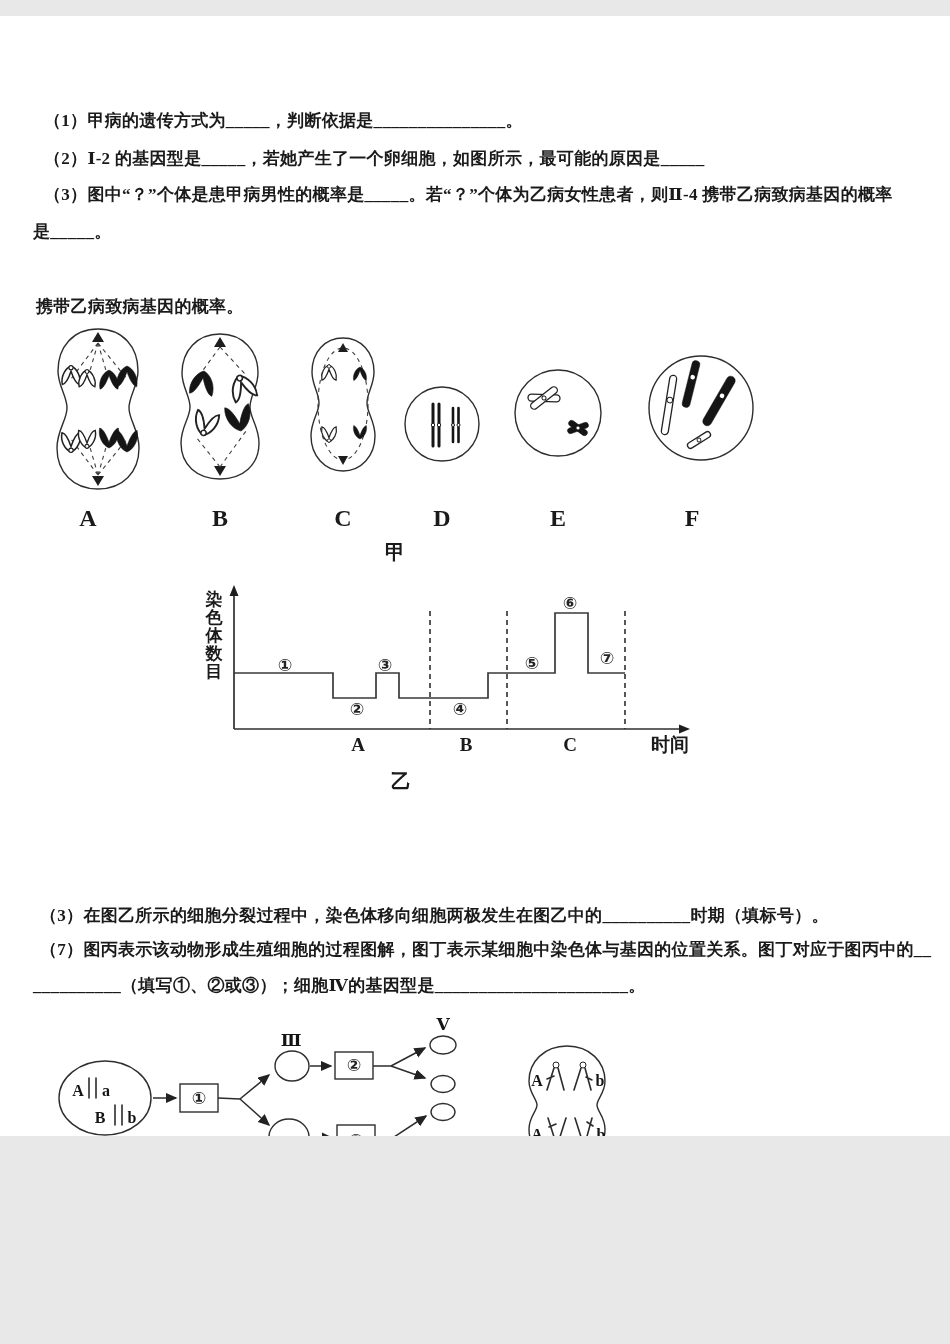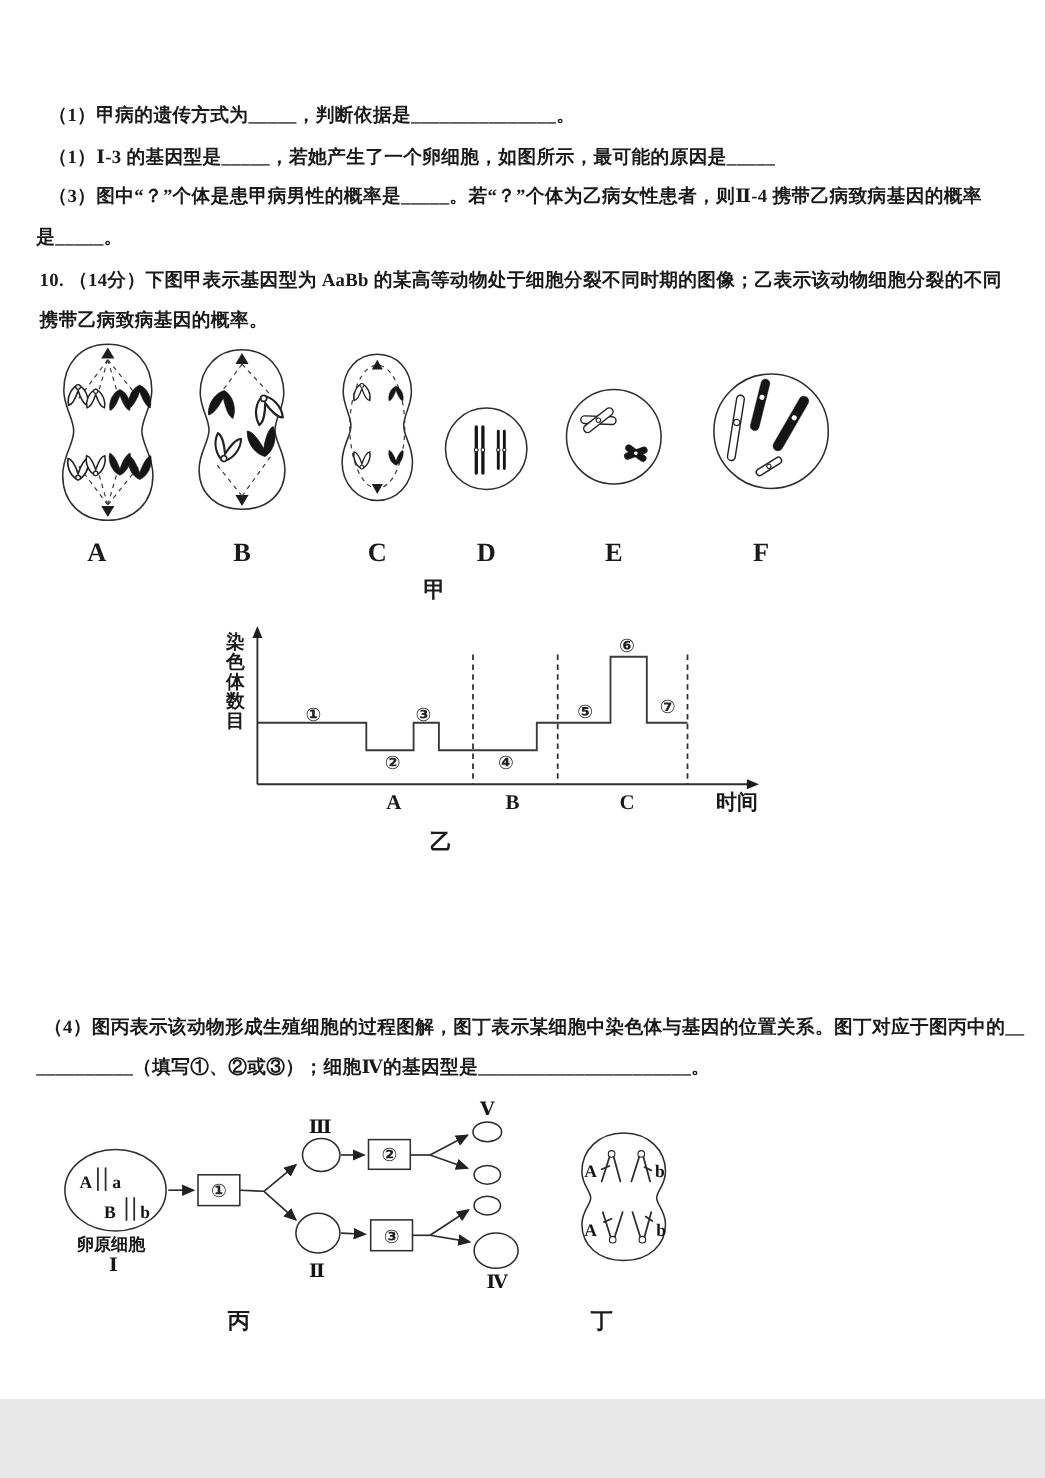--- a/index.html
+++ b/index.html
@@ -1,19 +1,19 @@
 <!DOCTYPE html>
 <html><head>
 <meta charset="utf-8">
 <style>
   html,body { margin:0; padding:0; background:#e8e8e8; }
   .page {
-    position:relative; width:950px; height:1272px; background:#ffffff;
+    position:relative; width:950px; height:1120px; background:#ffffff;
     font-family:"Liberation Serif","DejaVu Serif",serif; color:#1a1a1a;
-    overflow:hidden; margin:0 auto;
+    overflow:hidden; margin:16px auto;
   }
   .tline {
     position:absolute; white-space:nowrap; font-size:17px; font-weight:600;
     letter-spacing:0.3px; color:#1a1a1a;
   }
   svg { position:absolute; overflow:visible; }
   .outline { fill:#fff; stroke:#2e2e2e; stroke-width:1.4; }
   .dash   { fill:none; stroke:#3c3c3c; stroke-width:1.1; stroke-dasharray:4 4; }
   .vdash  { fill:none; stroke:#2f2f2f; stroke-width:1.6; stroke-dasharray:5 4; }
   .axis   { fill:none; stroke:#2f2f2f; stroke-width:1.7; }
@@ -35,24 +35,23 @@
   text.gene { font-size:16px; font-weight:700; fill:#141414; text-anchor:middle; font-family:"Liberation Serif","DejaVu Serif",serif; }
   text.rn   { font-size:17px; font-weight:700; fill:#141414; text-anchor:middle; font-family:"Liberation Serif","DejaVu Serif",serif; }
   text.sm   { font-size:15.5px; font-weight:700; fill:#141414; text-anchor:middle; font-family:"Liberation Serif","DejaVu Serif",serif; }
 </style>
 </head>
 <body>
 
 <div class="page">
 
   <div class="tline" style="left:44px; top:93px">（1）甲病的遗传方式为_____，判断依据是_______________。</div>
-  <div class="tline" style="left:44px; top:131px">（1）Ⅰ-3 的基因型是_____，若她产生了一个卵细胞，如图所示，最可能的原因是_____</div>
+  <div class="tline" style="left:44px; top:131px">（2）Ⅰ-2 的基因型是_____，若她产生了一个卵细胞，如图所示，最可能的原因是_____</div>
   <div class="tline" style="left:44px; top:167px">（3）图中“？”个体是患甲病男性的概率是_____。若“？”个体为乙病女性患者，则Ⅱ-4 携带乙病致病基因的概率</div>
   <div class="tline" style="left:33px; top:204px">是_____。</div>
-  <div class="tline" style="left:36px; top:243px">10. （14分）下图甲表示基因型为 AaBb 的某高等动物处于细胞分裂不同时期的图像；乙表示该动物细胞分裂的不同</div>
   <div class="tline" style="left:36px; top:279px">携带乙病致病基因的概率。</div>
 
   <svg style="left:40px; top:305px" width="880" height="245" viewBox="0 0 880 245">
     <defs>
       <path id="vchr" d="M0,0 C-5,-2 -9,-9 -7.5,-16 C-4.5,-15.5 -1.5,-9 0,-4.5 C1.5,-9 4.5,-15.5 7.5,-16 C9,-9 5,-2 0,0 Z"></path>
       <g id="gwv">
           <use href="#vchr" class="wfill"></use>
           <circle cx="0" cy="-1.5" r="1.8" class="cent"></circle>
         </g>
       <g id="gbv">
@@ -173,21 +172,22 @@
     <text class="mark" x="380" y="28">⑥</text>
     <text class="mark" x="417" y="83">⑦</text>
 
     <text class="ph" x="168" y="170">A</text>
     <text class="ph" x="276" y="170">B</text>
     <text class="ph" x="380" y="170">C</text>
     <text class="ph" x="480" y="170">时间</text>
     <text class="cap" x="211" y="207">乙</text>
   </svg>
 
-  <div class="tline" style="left:40px; top:922px">（4）图丙表示该动物形成生殖细胞的过程图解，图丁表示某细胞中染色体与基因的位置关系。图丁对应于图丙中的__</div>
+  <div class="tline" style="left:40px; top:888px">（3）在图乙所示的细胞分裂过程中，染色体移向细胞两极发生在图乙中的__________时期（填标号）。</div>
+  <div class="tline" style="left:40px; top:922px">（7）图丙表示该动物形成生殖细胞的过程图解，图丁表示某细胞中染色体与基因的位置关系。图丁对应于图丙中的__</div>
   <div class="tline" style="left:33px; top:958px">__________（填写①、②或③）；细胞Ⅳ的基因型是______________________。</div>
 
   <svg style="left:40px; top:1000px" width="680" height="220" viewBox="0 0 680 220">
     <defs>
       <marker id="ah" markerWidth="9" markerHeight="8" refX="7" refY="3.5" orient="auto">
         <path d="M0,0 L8,3.5 L0,7 Z" fill="#222"></path>
       </marker>
     </defs>
 
     <g>

